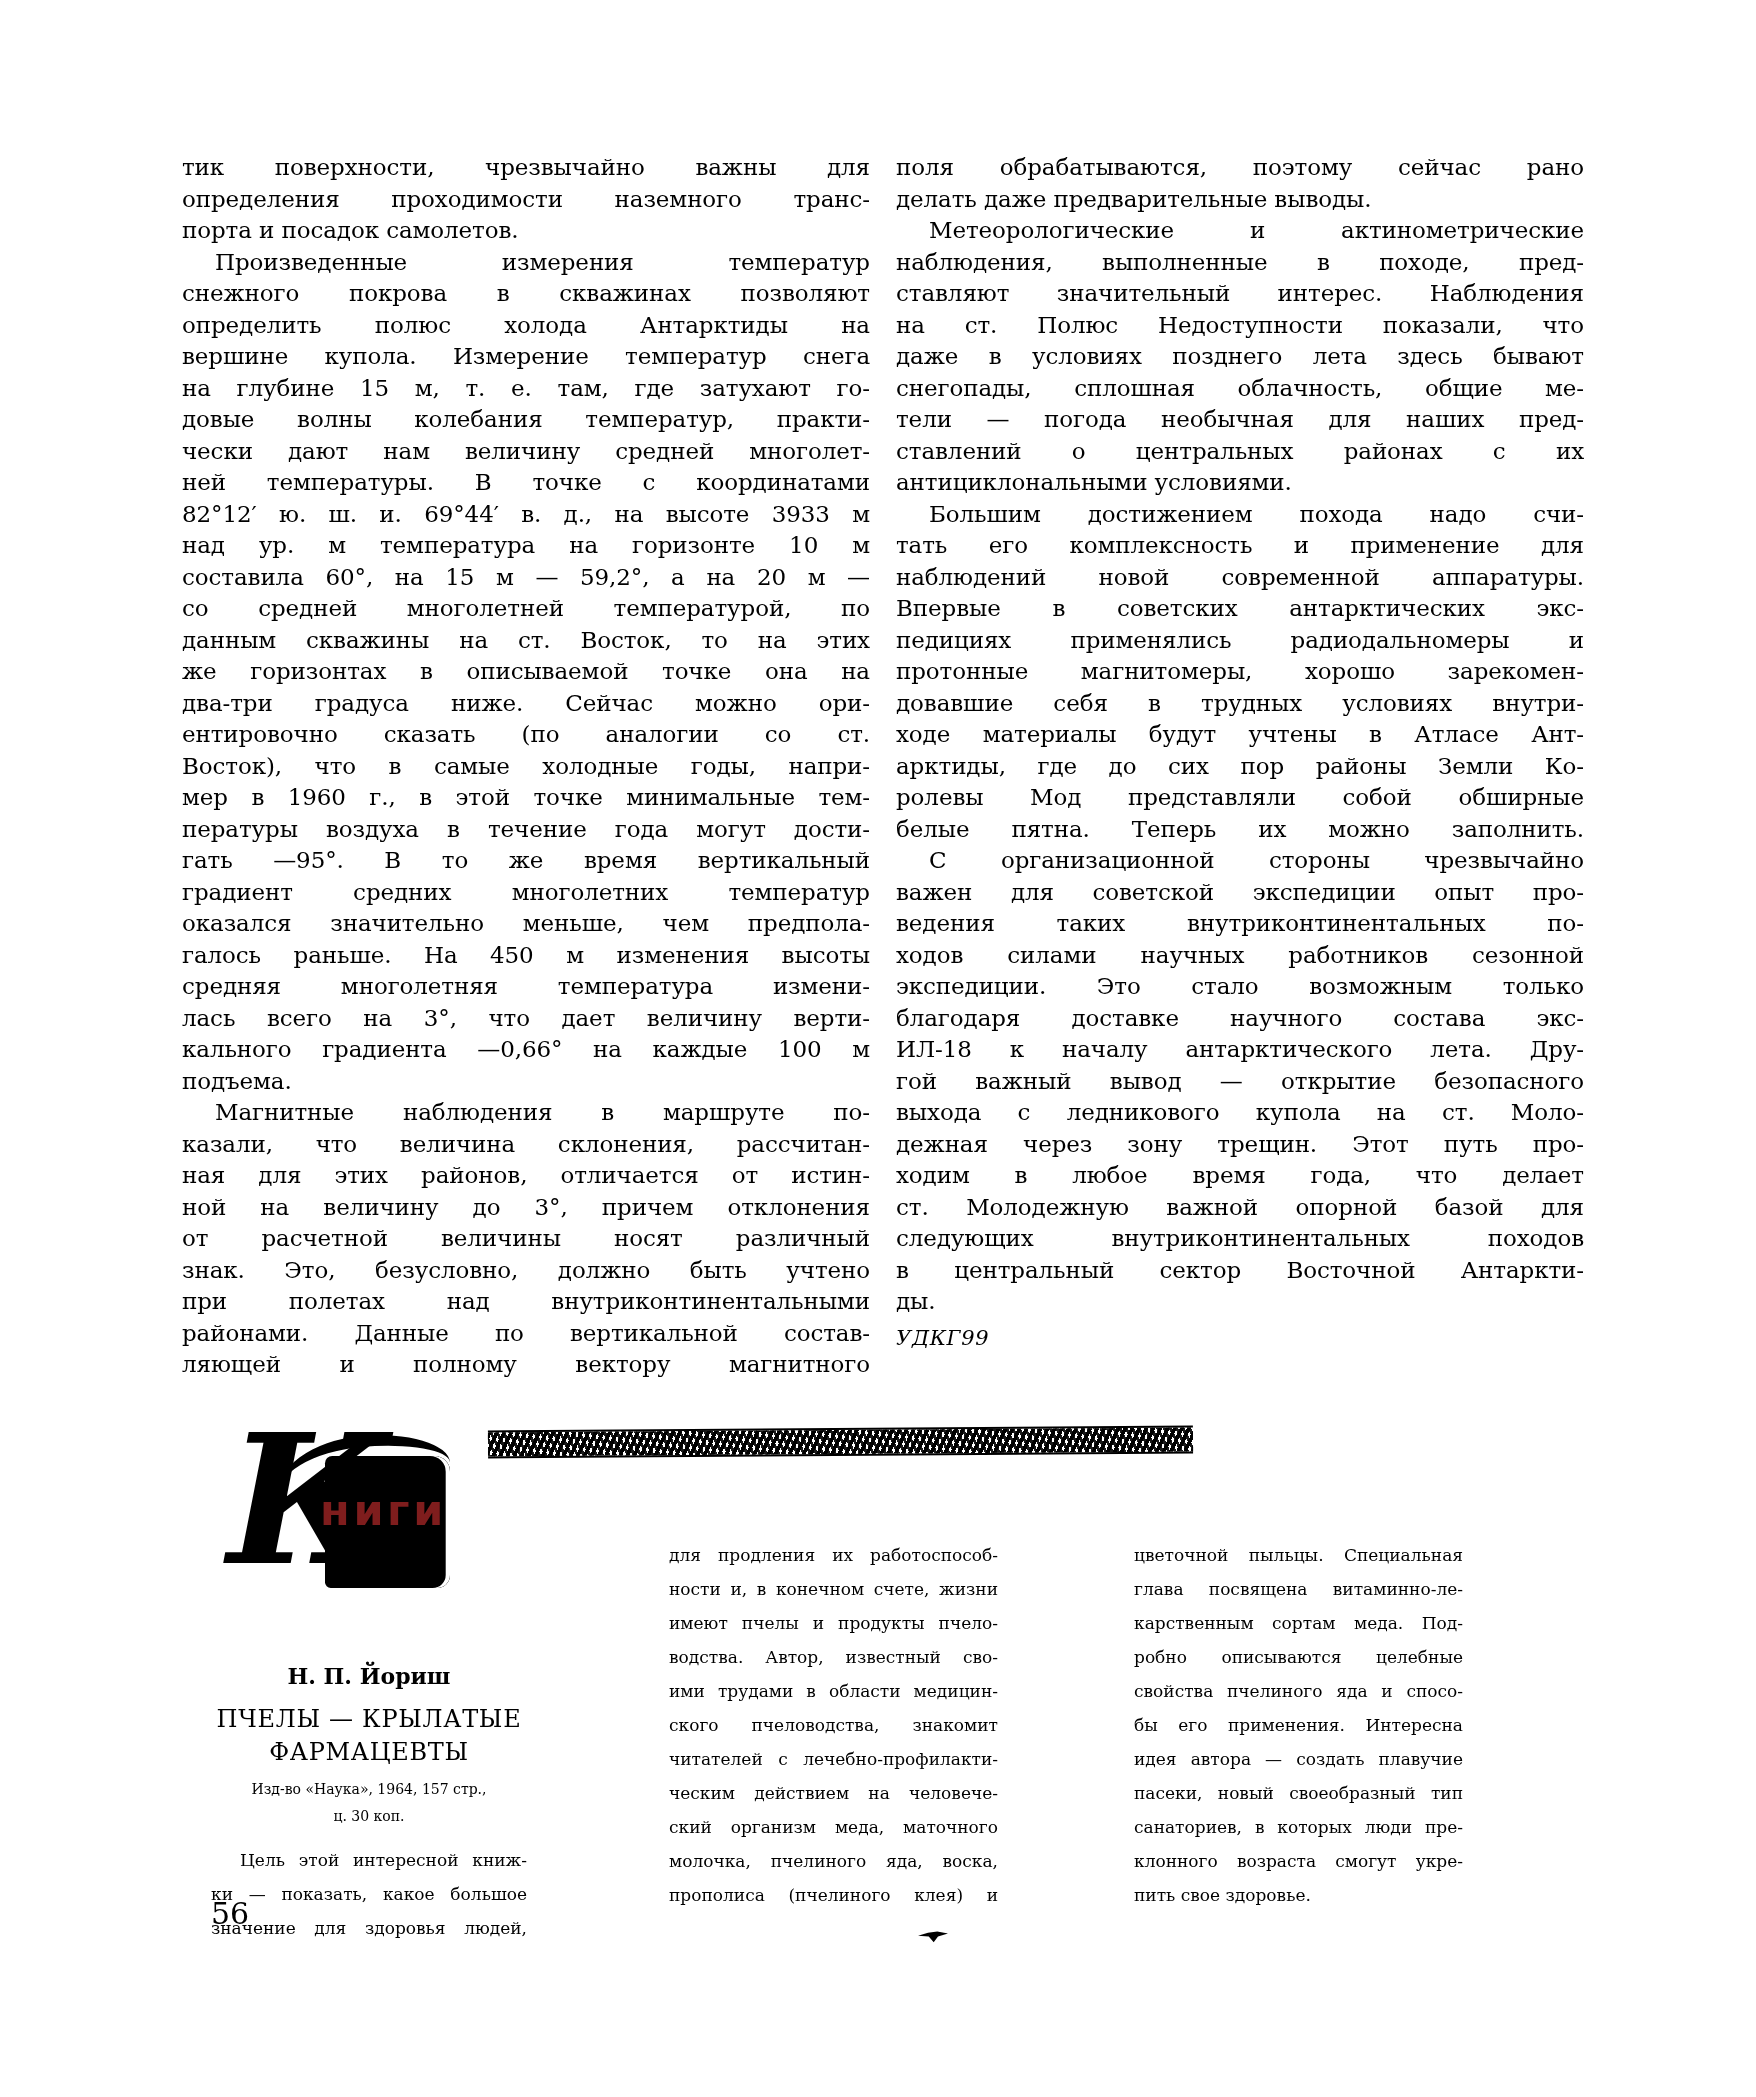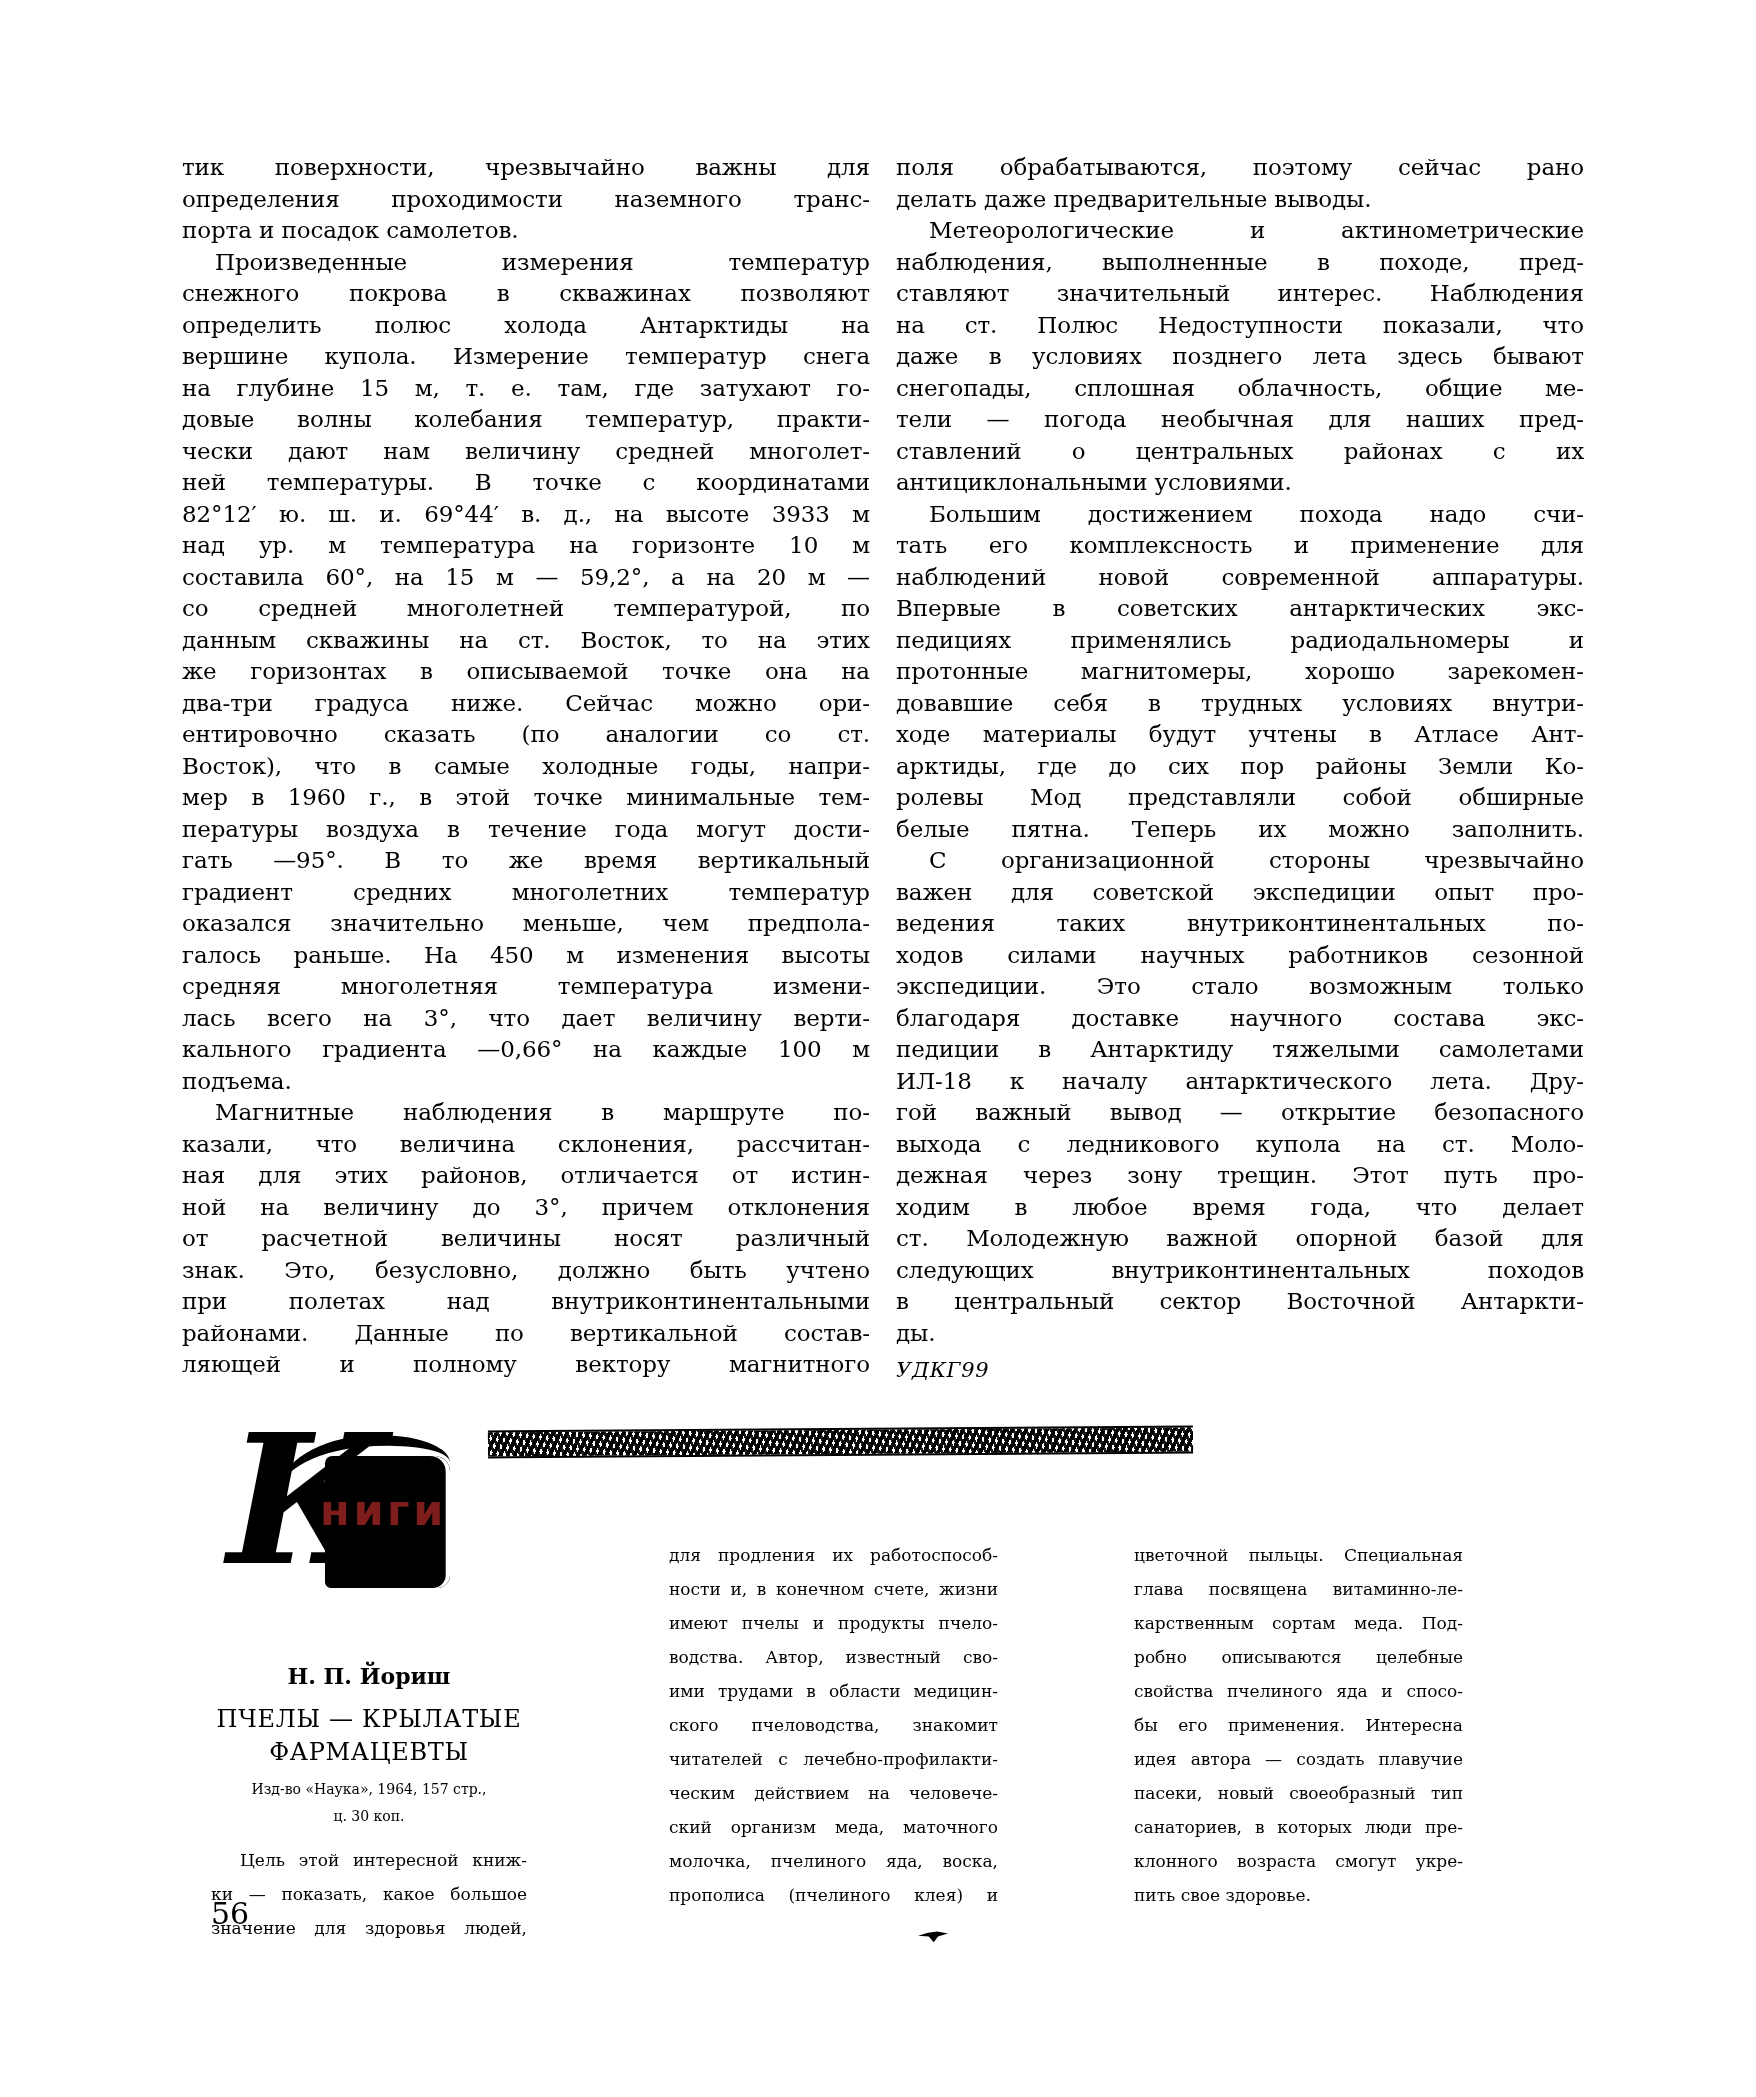--- a/index.html
+++ b/index.html
@@ -150,21 +150,20 @@
         <div class="line">ходе материалы будут учтены в Атласе Ант-</div>
         <div class="line">арктиды, где до сих пор районы Земли Ко-</div>
         <div class="line">ролевы Мод представляли собой обширные</div>
         <div class="line">белые пятна. Теперь их можно заполнить.</div>
         <div class="line indent">С организационной стороны чрезвычайно</div>
         <div class="line">важен для советской экспедиции опыт про-</div>
         <div class="line">ведения таких внутриконтинентальных по-</div>
         <div class="line">ходов силами научных работников сезонной</div>
         <div class="line">экспедиции. Это стало возможным только</div>
         <div class="line">благодаря доставке научного состава экс-</div>
-        <div class="line">педиции в Антарктиду тяжелыми самолетами</div>
         <div class="line">ИЛ-18 к началу антарктического лета. Дру-</div>
         <div class="line">гой важный вывод — открытие безопасного</div>
         <div class="line">выхода с ледникового купола на ст. Моло-</div>
         <div class="line">дежная через зону трещин. Этот путь про-</div>
         <div class="line">ходим в любое время года, что делает</div>
         <div class="line">ст. Молодежную важной опорной базой для</div>
         <div class="line">следующих внутриконтинентальных походов</div>
         <div class="line">в центральный сектор Восточной Антаркти-</div>
         <div class="line pend">ды.</div>
       </div>

